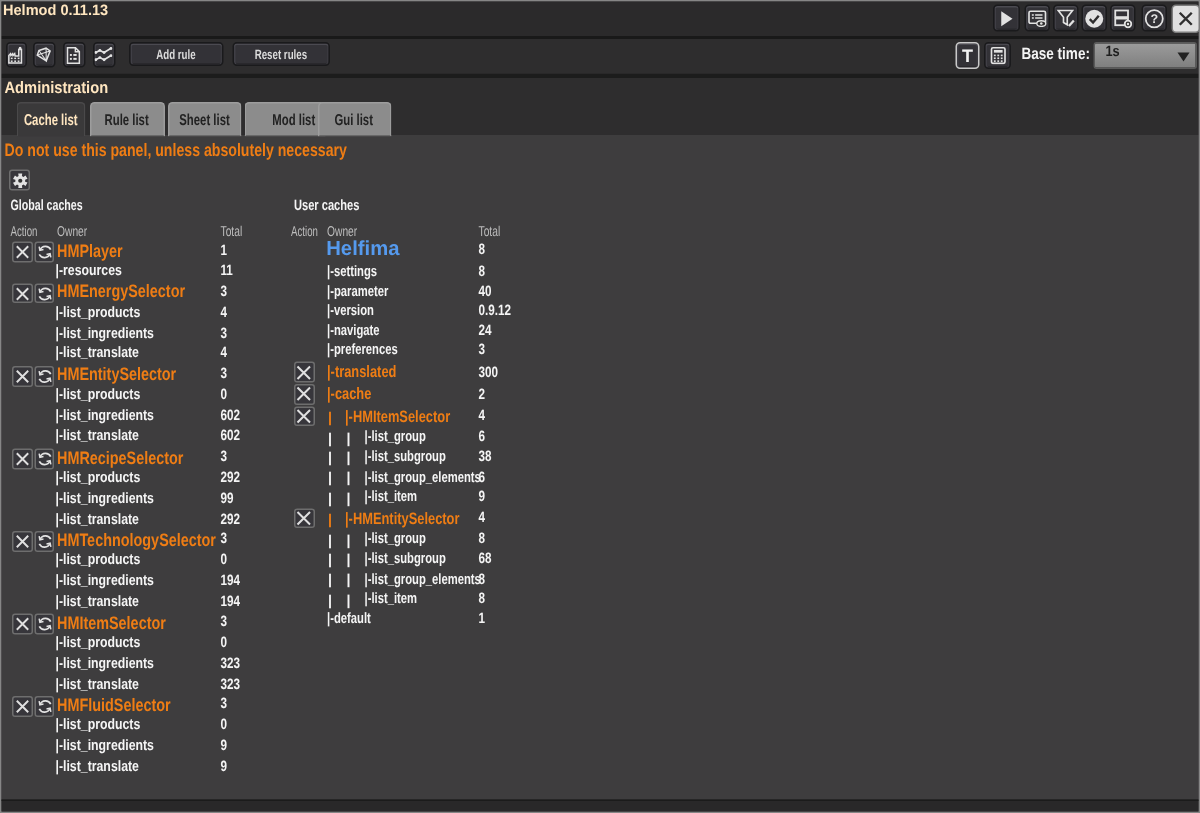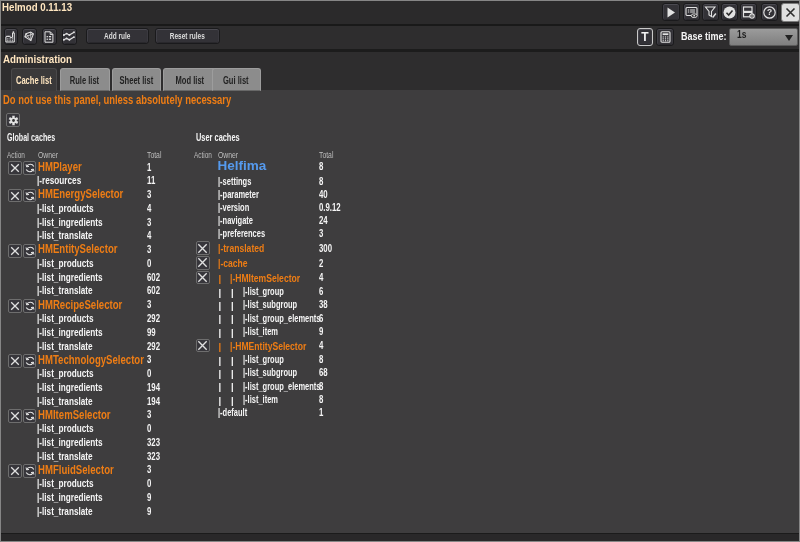--- a/index.html
+++ b/index.html
@@ -165,21 +165,21 @@
 <div class="txt bold cream" style="left:2.2px; top:58px; font-size:11px; line-height:0; transform:scaleX(0.89);">Administration</div>
 <div class="tab on" style="left:10px; width:46px;">
       <span>Cache list</span>
     </div>
 <div class="tab off" style="left:58.5px; width:50px;">
       <span>Rule list</span>
     </div>
 <div class="tab off" style="left:110.5px; width:49px;">
       <span>Sheet list</span>
     </div>
-<div class="tab off" style="left:161.5px; width:54px;">
+<div class="tab off" style="left:161.5px; width:54px;justify-content:flex-end;">
       <span>Mod list</span>
     </div>
 <div class="tab off" style="left:210.5px; width:49px;">
       <span>Gui list</span>
     </div>
 <div class="txt bold orange" style="left:2px; top:99px; font-size:12px; line-height:0; transform:scaleX(0.785);">Do not use this panel, unless absolutely necessary</div>
 <div class="tbtn" style="left:5px; top:112px; width:14px; height:14px;">
       <svg width="11" height="11" viewBox="0 0 11 11">
 <path d="M8.75 6.09 L10.34 6.74 L9.02 9.05 L7.65 8.00 L6.61 8.61 L6.85 10.31 L4.18 10.32 L4.41 8.62 L3.37 8.02 L2.01 9.08 L0.66 6.77 L2.26 6.11 L2.25 4.91 L0.66 4.26 L1.98 1.95 L3.35 3.00 L4.39 2.39 L4.15 0.69 L6.82 0.68 L6.59 2.38 L7.63 2.98 L8.99 1.92 L10.34 4.23 L8.74 4.89 Z" fill="#e2e2e2"></path>
 <circle cx="5.5" cy="5.5" r="1.4" fill="#323232"></circle>

